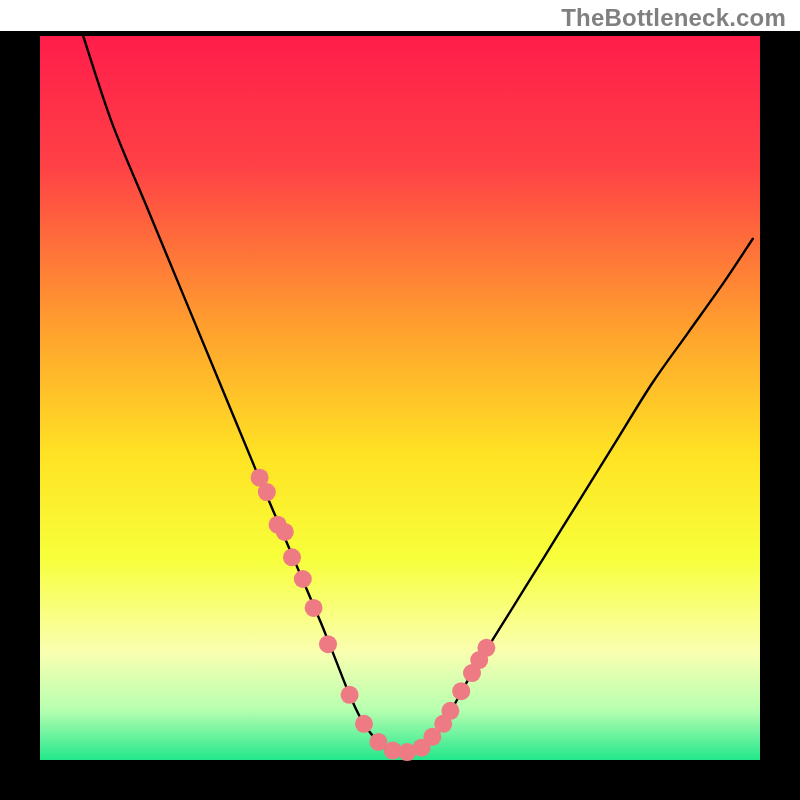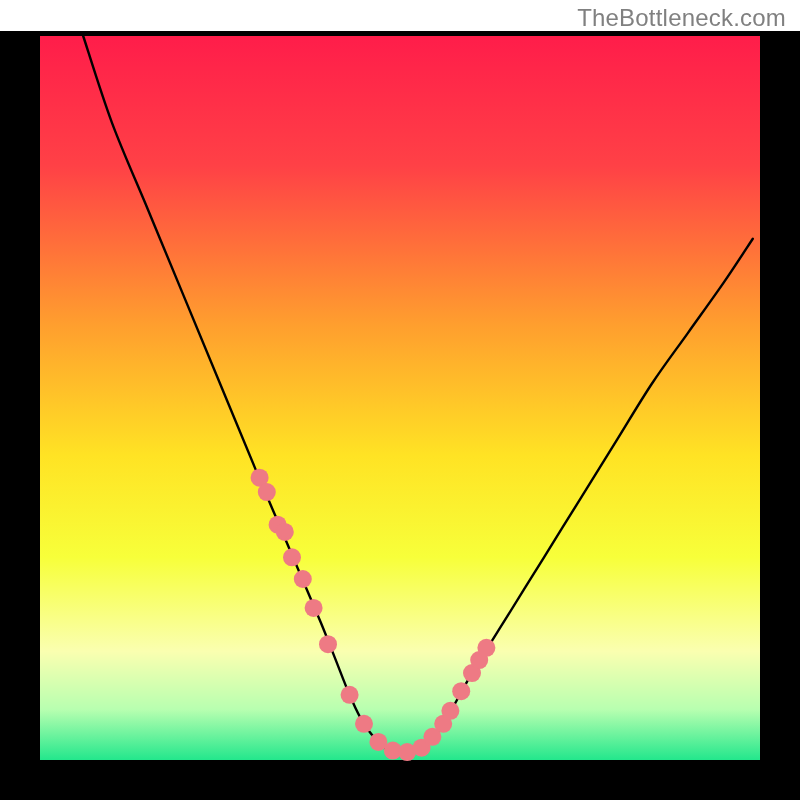--- a/index.html
+++ b/index.html
@@ -13,21 +13,21 @@
     height: 800px;
     position: relative;
     box-sizing: border-box;
   }
   .attribution {
     position: absolute;
     top: 4px;
     right: 14px;
     color: #808080;
     font-size: 24px;
-    font-weight: 400;
+    font-weight: 700;
     letter-spacing: 0.2px;
     user-select: none;
   }
   svg { display: block; }
 </style>
 </head>
 <body>
 
 <div class="frame">
   <div class="attribution">TheBottleneck.com</div>

